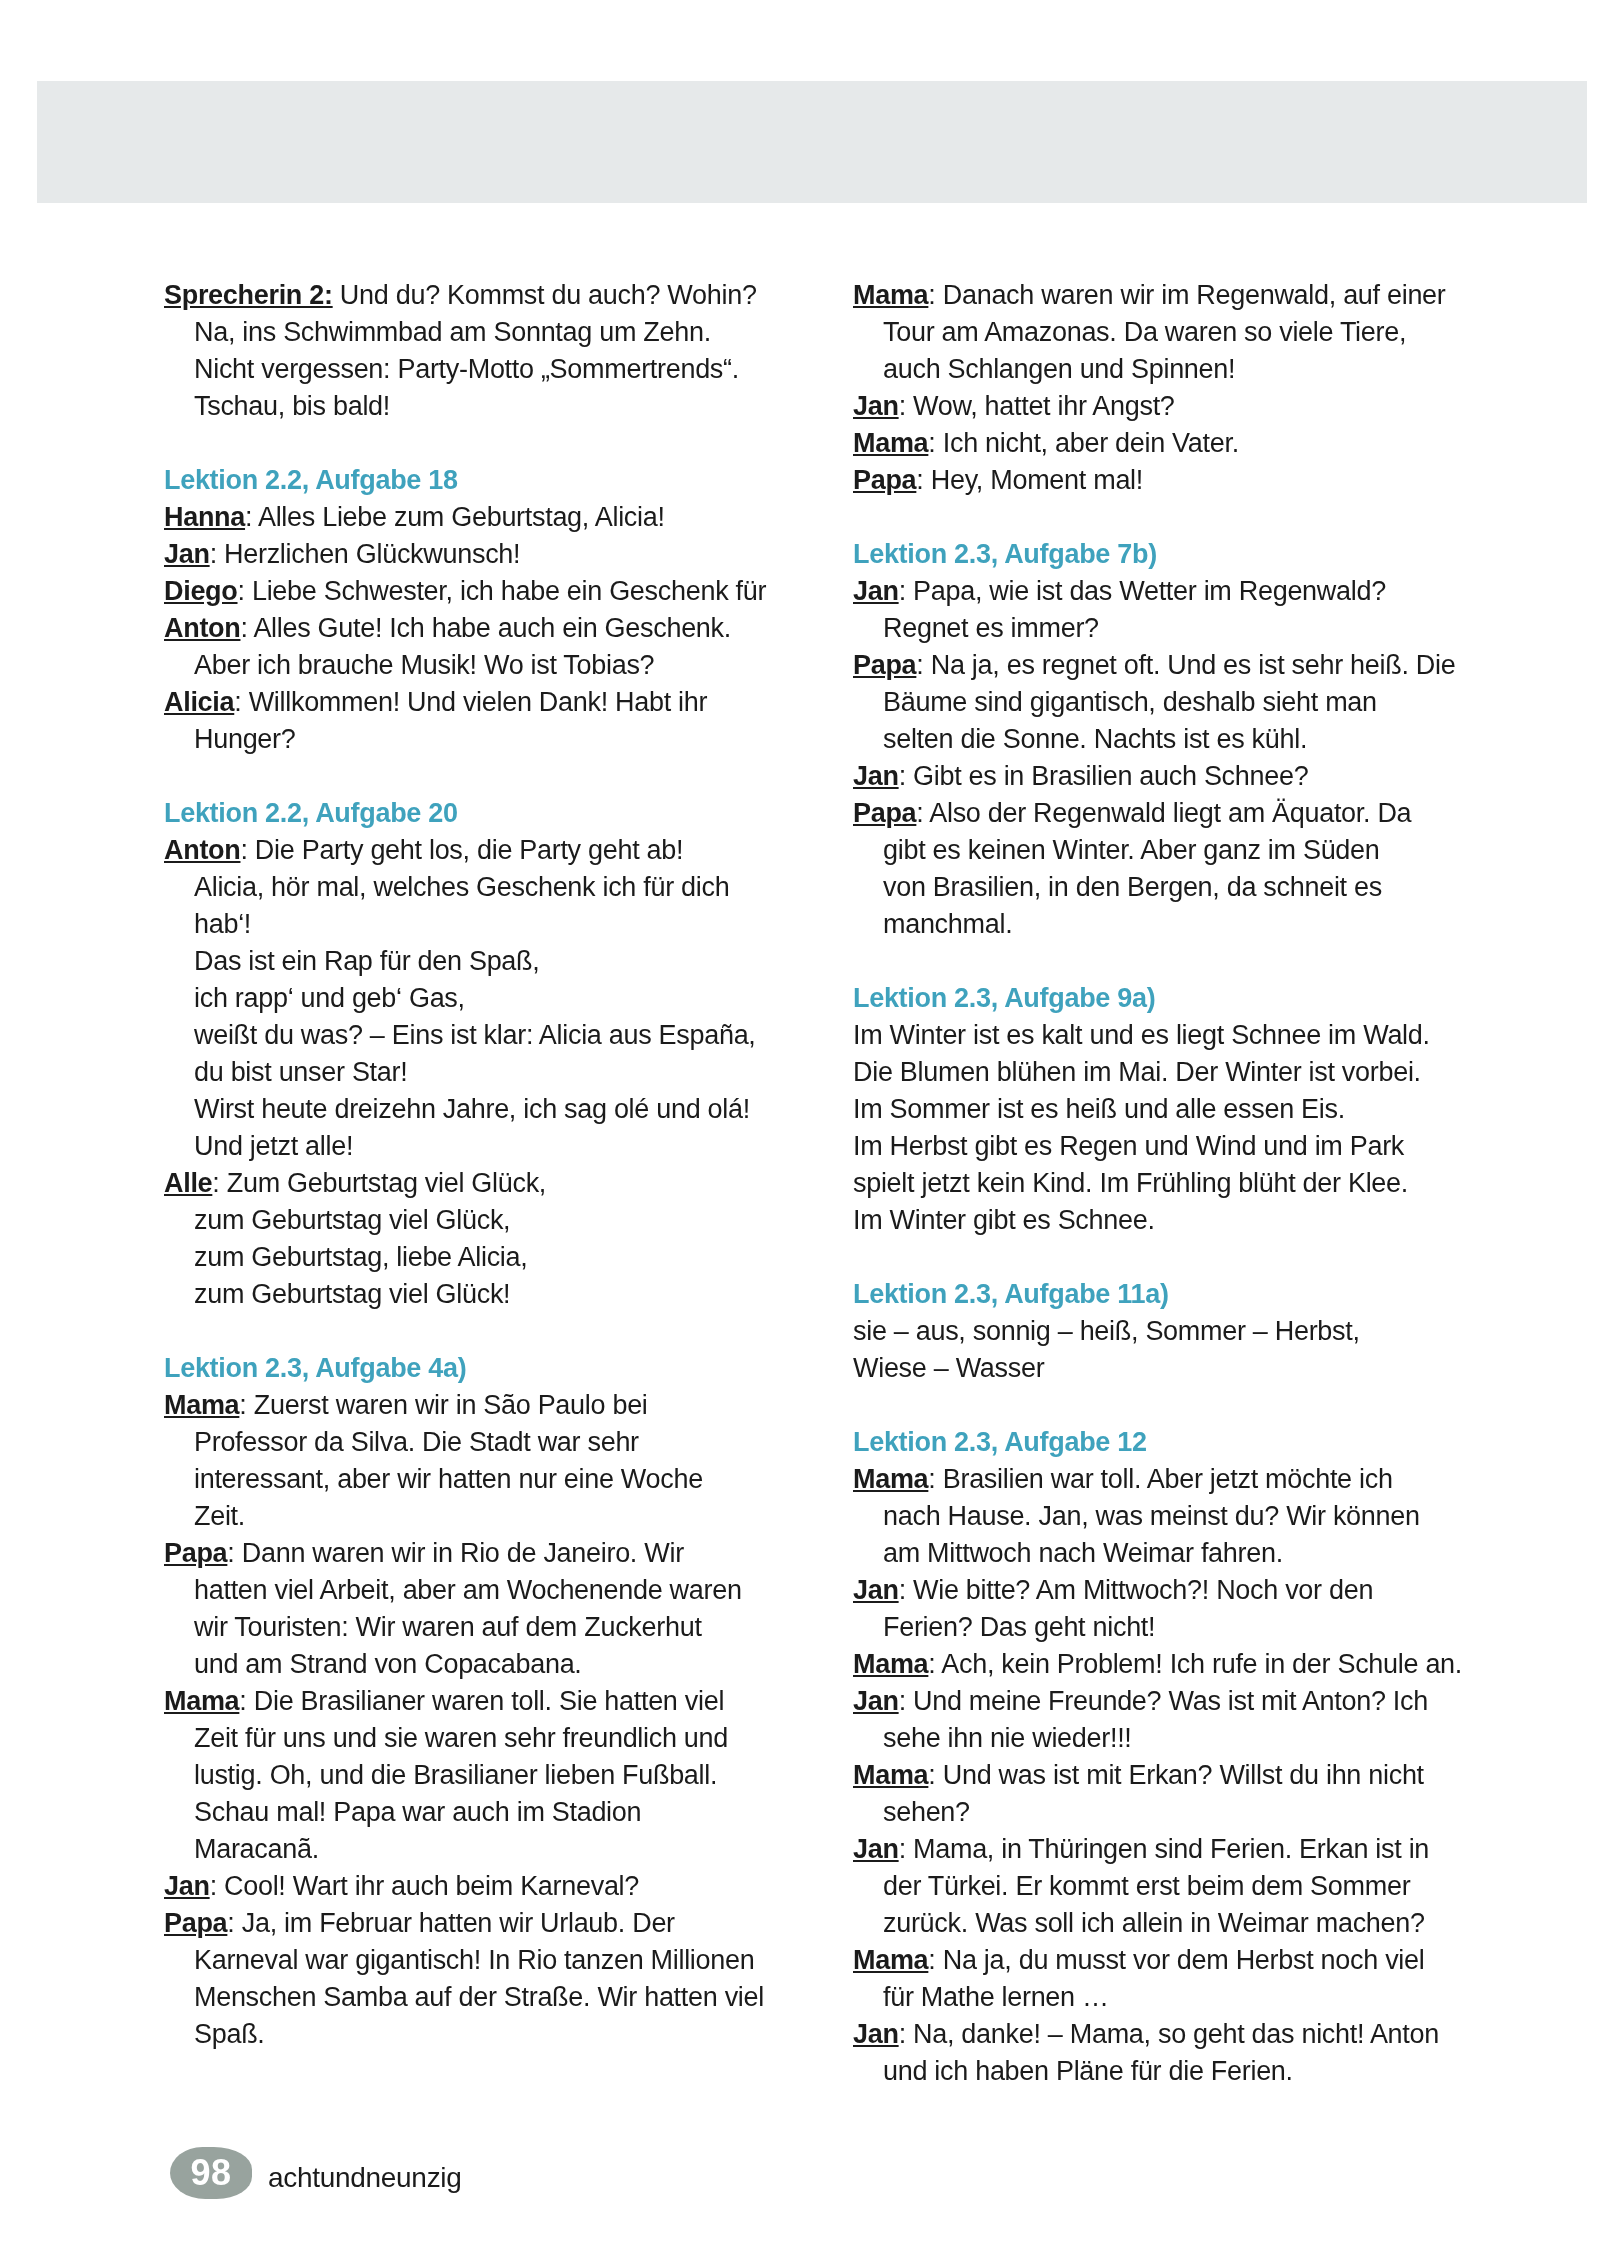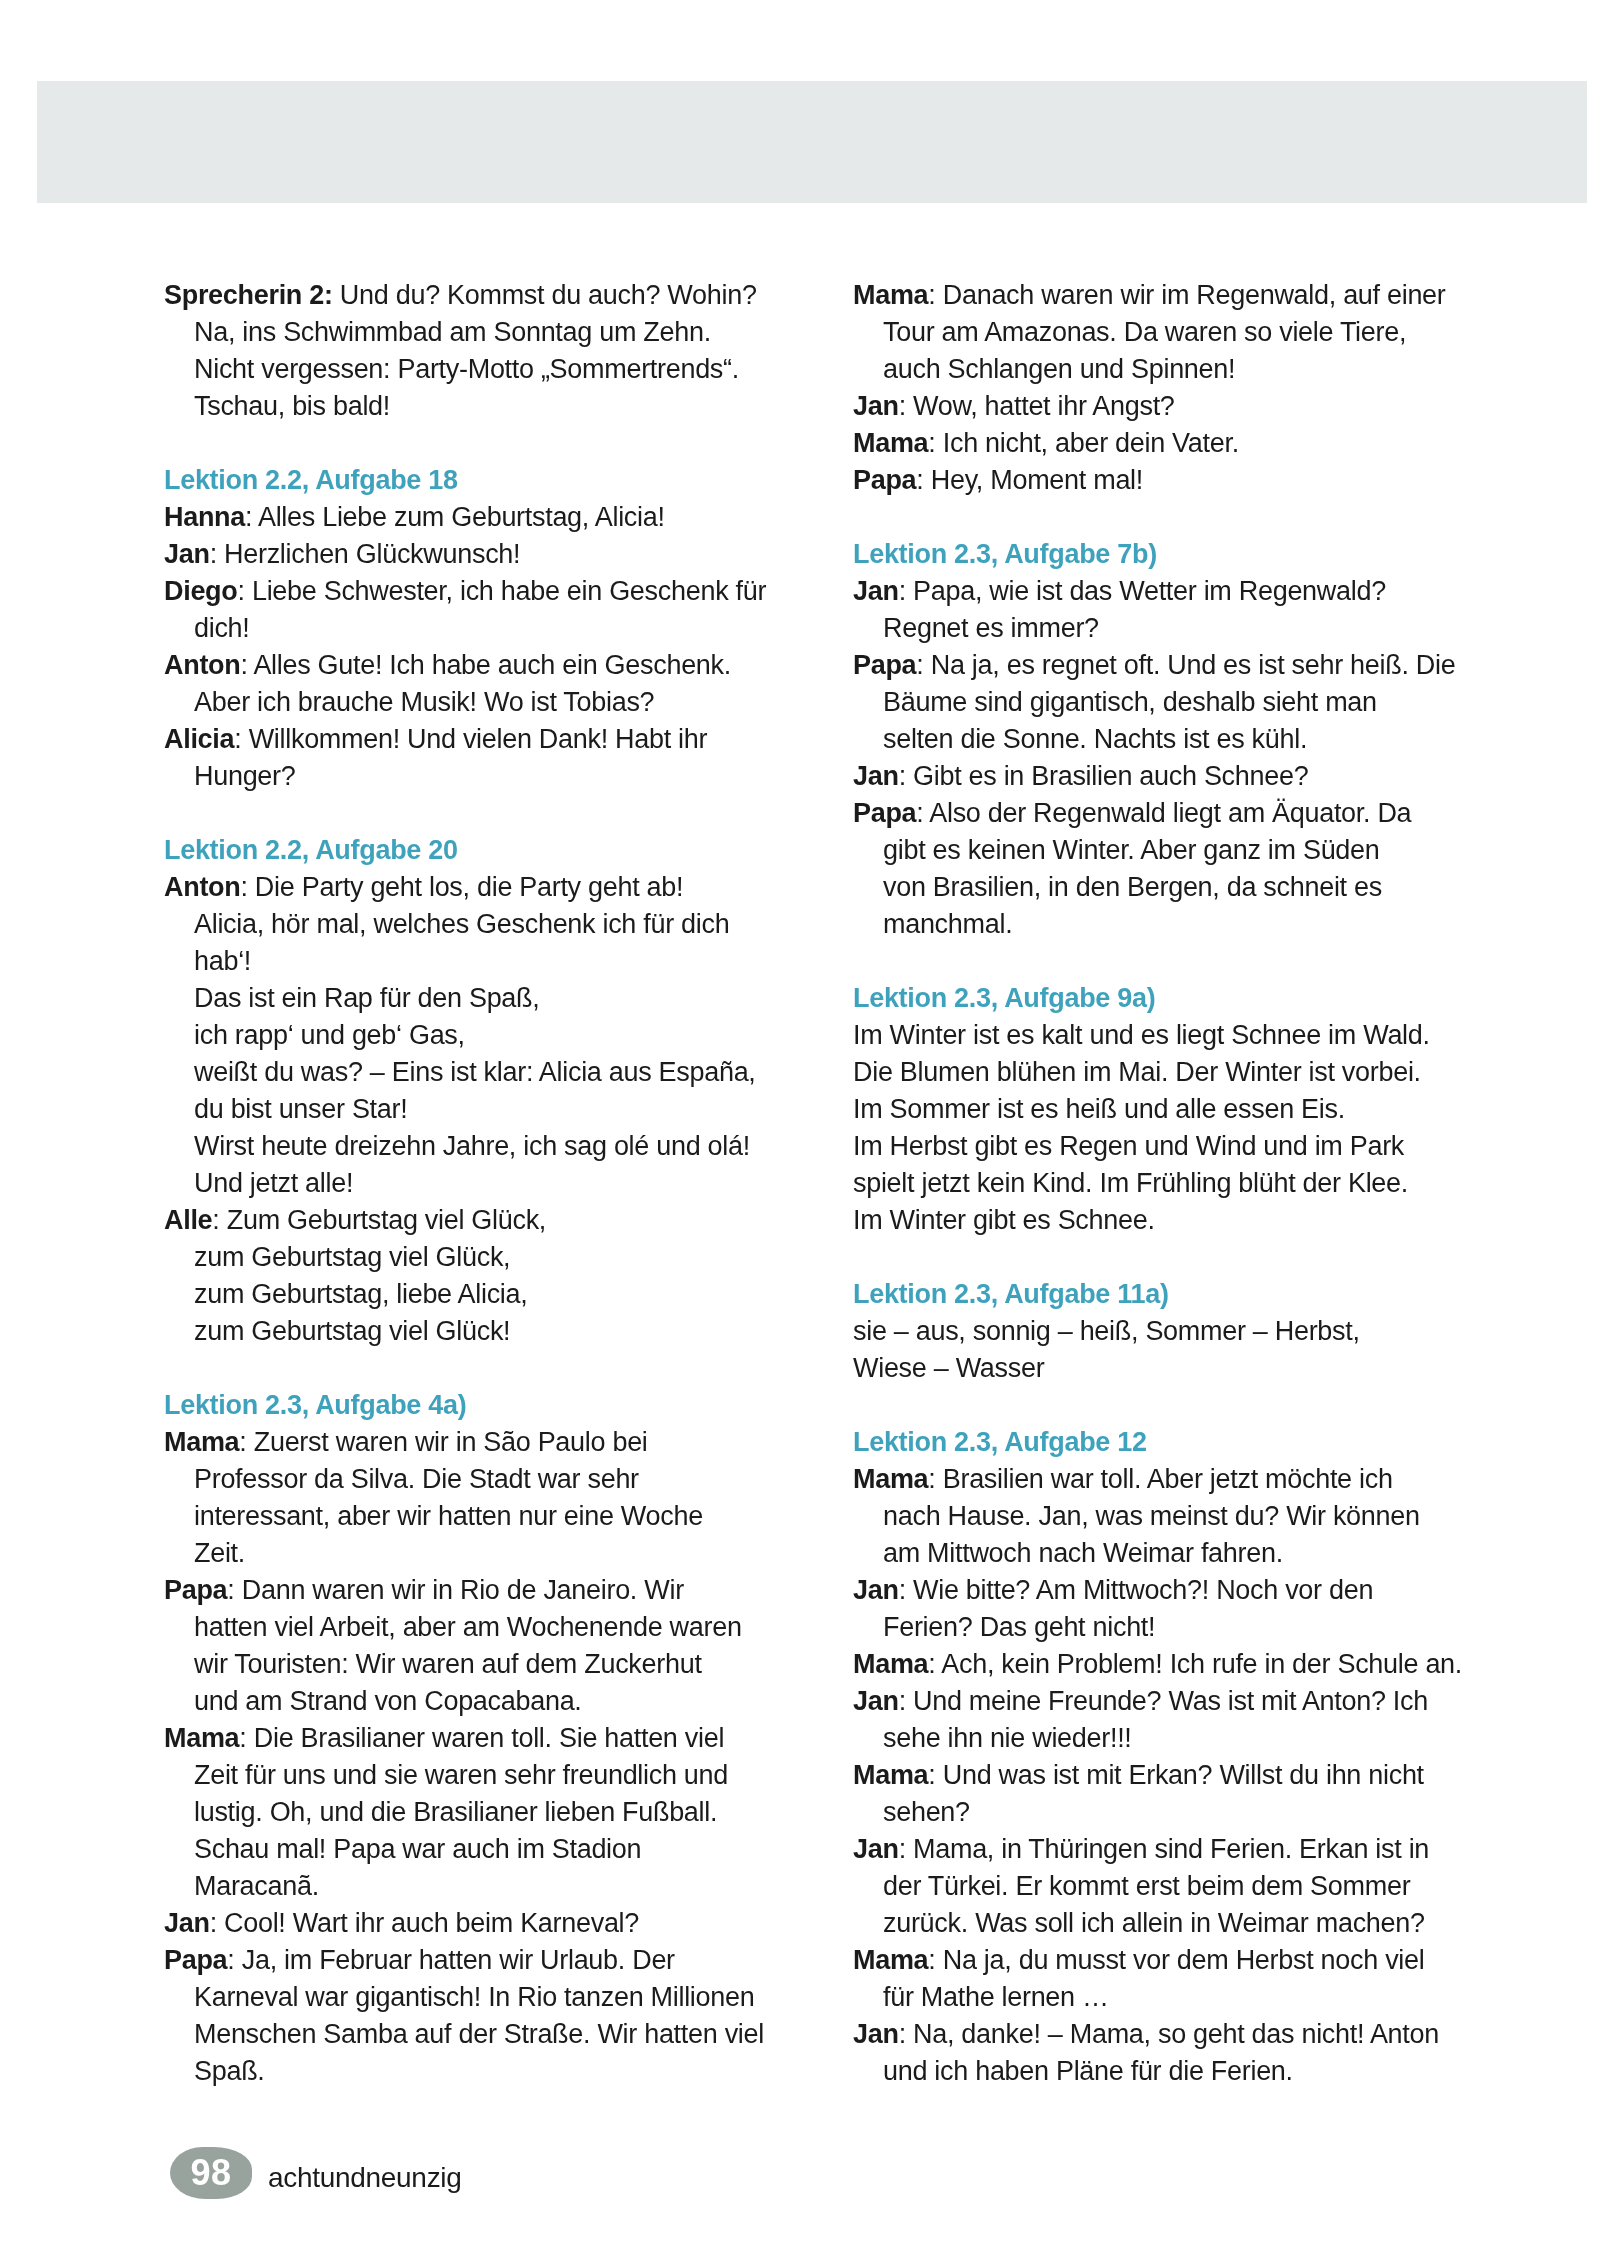--- a/index.html
+++ b/index.html
@@ -17,21 +17,21 @@
   .col{
     position:absolute;top:277px;
     font-size:27px;line-height:37px;letter-spacing:-0.3px;
   }
   .col-left{left:164px;width:686px;}
   .col-right{left:853px;width:712px;}
   .col p{margin:0;white-space:pre;}
   .col p.cont{padding-left:30px;}
   .col p.heading{color:#3fa2bd;font-weight:bold;}
   .col p.spacer{height:37px;}
-  .col b{font-weight:bold;}
+  .col b{font-weight:bold;text-decoration:underline;}
   .footer-badge{
     position:absolute;left:170px;top:2147px;width:82px;height:52px;
     background:#98a39e;color:#ffffff;
     border-radius:46% 54% 50% 50% / 58% 50% 50% 58%;
     display:flex;align-items:center;justify-content:center;
     font-size:36px;font-weight:bold;letter-spacing:0.5px;
   }
   .footer-word{
     position:absolute;left:268px;top:2161px;
     font-size:28px;line-height:34px;color:#1b1b1b;letter-spacing:-0.3px;
@@ -47,21 +47,20 @@
   <div class="col col-left">
       <p class="line"><b>Sprecherin 2:</b><span> Und du? Kommst du auch? Wohin?</span></p>
       <p class="cont"><span>Na, ins Schwimmbad am Sonntag um Zehn.</span></p>
       <p class="cont"><span>Nicht vergessen: Party-Motto „Sommertrends“.</span></p>
       <p class="cont"><span>Tschau, bis bald!</span></p>
       <p class="spacer"></p>
       <p class="heading">Lektion 2.2, Aufgabe 18</p>
       <p class="line"><b>Hanna</b><span>: Alles Liebe zum Geburtstag, Alicia!</span></p>
       <p class="line"><b>Jan</b><span>: Herzlichen Glückwunsch!</span></p>
       <p class="line"><b>Diego</b><span>: Liebe Schwester, ich habe ein Geschenk für</span></p>
-      <p class="cont"><span>dich!</span></p>
       <p class="line"><b>Anton</b><span>: Alles Gute! Ich habe auch ein Geschenk.</span></p>
       <p class="cont"><span>Aber ich brauche Musik! Wo ist Tobias?</span></p>
       <p class="line"><b>Alicia</b><span>: Willkommen! Und vielen Dank! Habt ihr</span></p>
       <p class="cont"><span>Hunger?</span></p>
       <p class="spacer"></p>
       <p class="heading">Lektion 2.2, Aufgabe 20</p>
       <p class="line"><b>Anton</b><span>: Die Party geht los, die Party geht ab!</span></p>
       <p class="cont"><span>Alicia, hör mal, welches Geschenk ich für dich</span></p>
       <p class="cont"><span>hab‘!</span></p>
       <p class="cont"><span>Das ist ein Rap für den Spaß,</span></p>

